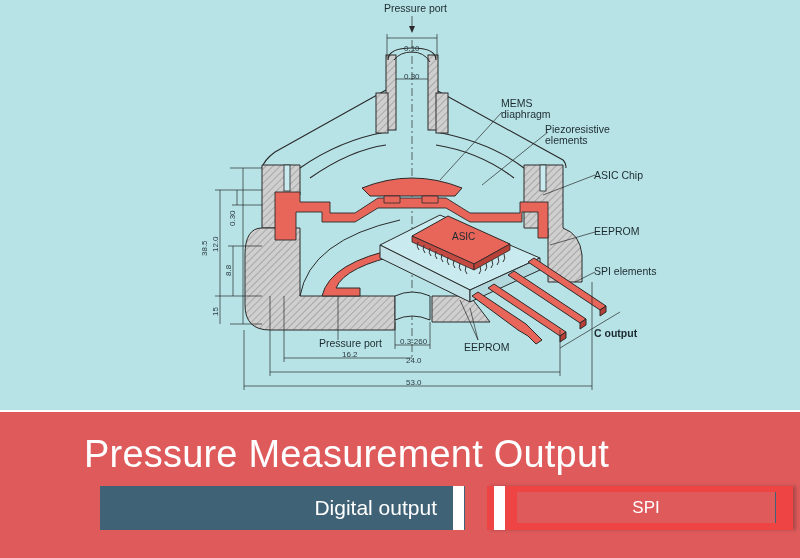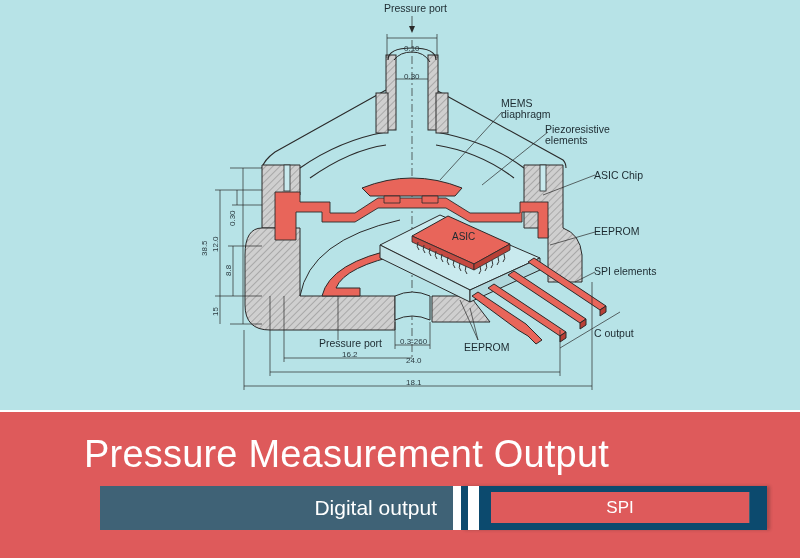--- a/index.html
+++ b/index.html
@@ -29,22 +29,22 @@
     .bar-left {
       position: absolute; left: 100px; top: 74px; width: 365px; height: 44px;
       background: #3f6276;
     }
     .bar-left-text {
       position: absolute; right: 28px; top: 3px; font-size: 21px; color: #fff; line-height: 38px;
       white-space: nowrap;
     }
     .white-stripe { position: absolute; background: #ffffff; width: 11px; height: 44px; top: 0; }
     .bar-right {
-      position: absolute; left: 461px; top: 74px; width: 306px; height: 44px;
-      background: #0c4a6e;
+      position: absolute; left: 487px; top: 74px; width: 306px; height: 44px;
+      background: #ef4444;
       box-shadow: 3px 0 3px rgba(60,40,40,0.3);
     }
     .spi-box {
       position: absolute; left: 30px; top: 6px; width: 258px; height: 31px;
       background: #de5a5b;
       border-right: 1px solid #3f6276;
     }
     .spi-text {
       position: absolute; left: 0; right: 0; top: 6px; text-align: center;
       font-size: 17px; color: #fff; line-height: 20px;
@@ -183,28 +183,28 @@
   <div class="lbl" style="left:384px;top:3px;">Pressure port</div>
   <div class="dim" style="left:404px;top:32px;margin-top:12px;">0.10</div>
   <div class="dim" style="left:404px;top:72px;">0.30</div>
   <div class="lbl" style="left:501px;top:98px;">MEMS</div>
   <div class="lbl" style="left:501px;top:109px;">diaphragm</div>
   <div class="lbl" style="left:545px;top:124px;">Piezoresistive</div>
   <div class="lbl" style="left:545px;top:135px;">elements</div>
   <div class="lbl" style="left:594px;top:170px;">ASIC Chip</div>
   <div class="lbl" style="left:594px;top:226px;">EEPROM</div>
   <div class="lbl" style="left:594px;top:266px;">SPI elements</div>
-  <div class="lbl" style="left:594px;top:328px;">C output</div>
+  <div class="lbl" style="left:594px;top:328px;font-weight:bold;">C output</div>
   <div class="lbl" style="left:464px;top:342px;">EEPROM</div>
   <div class="lbl" style="left:319px;top:338px;">Pressure port</div>
   <div class="lbl" style="left:452px;top:231px;font-size:10px;">ASIC</div>
 
   <div class="dim" style="left:342px;top:350px;">16.2</div>
   <div class="dim" style="left:406px;top:356px;">24.0</div>
-  <div class="dim" style="left:406px;top:378px;">18.1</div>
+  <div class="dim" style="left:406px;top:378px;">53.0</div>
   <div class="dim" style="left:400px;top:337px;">0.3-260</div>
   <div class="dim v" style="left:200px;top:256px;">38.5</div>
   <div class="dim v" style="left:211px;top:252px;">12.0</div>
   <div class="dim v" style="left:228px;top:226px;">0.30</div>
   <div class="dim v" style="left:224px;top:276px;">8.8</div>
   <div class="dim v" style="left:211px;top:316px;">15</div>
 </div>
 
 <div class="sep"></div>
 

